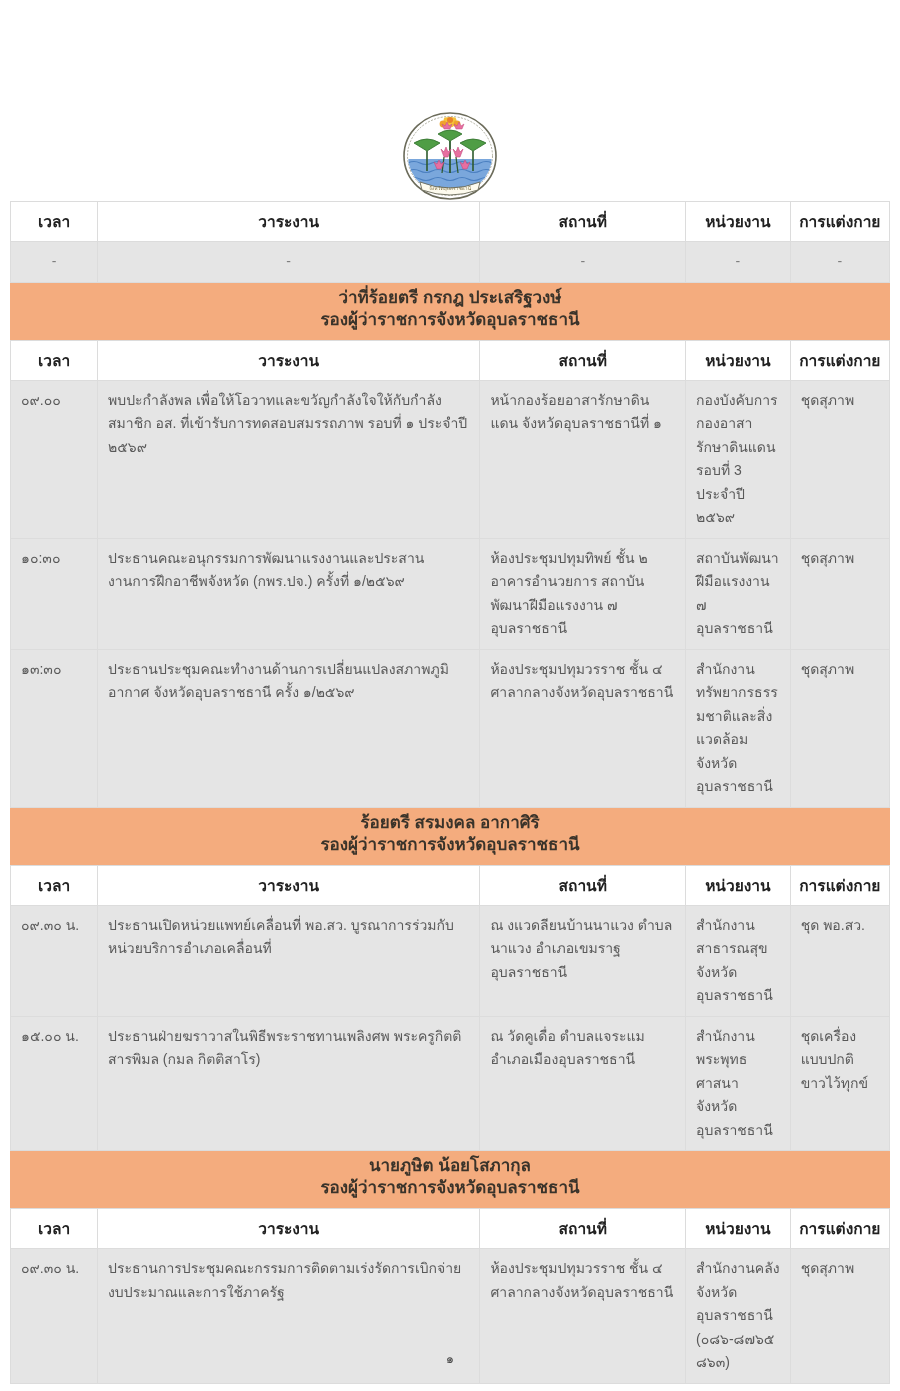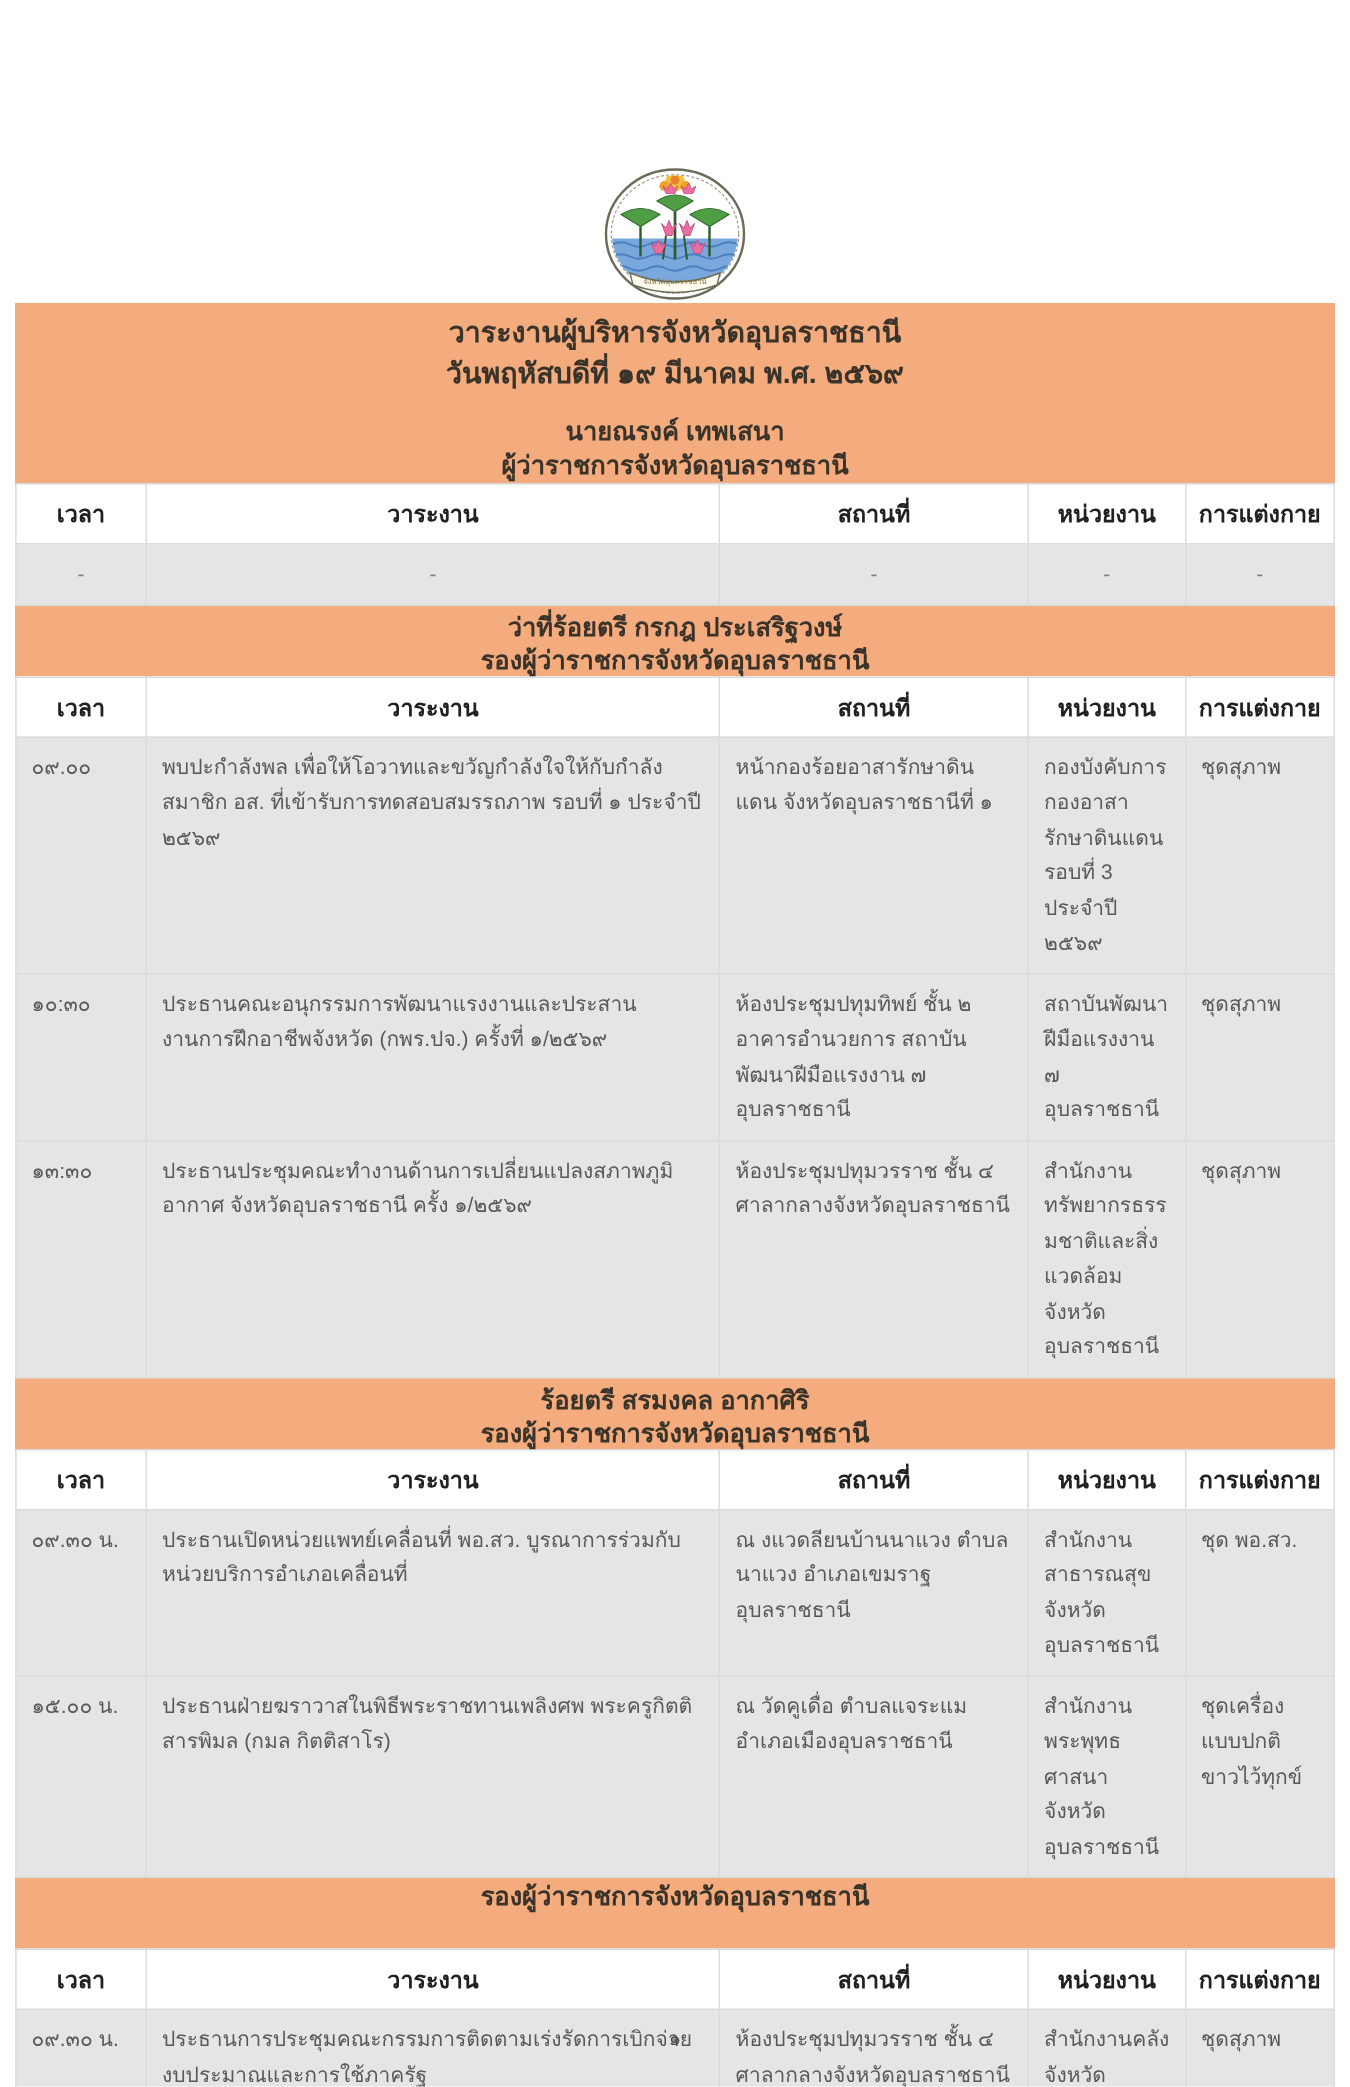--- a/index.html
+++ b/index.html
@@ -13,21 +13,21 @@
   .logo-wrap svg{display:inline-block;}
 
   
   .banner{background:#F4AC7E;text-align:center;color:#3a332a;}
   .banner-main{height:120px;box-sizing:border-box;padding-top:7px;margin-top:1px;}
   .doc-title{font-size:19px;font-weight:bold;line-height:27px;}
   .doc-date{font-size:19px;font-weight:bold;line-height:27px;}
   .official-block{margin-top:13px;}
   .official-name{font-size:17px;font-weight:bold;line-height:23px;}
   .official-position{font-size:17px;font-weight:bold;line-height:23px;}
-  .banner-section{height:47px;box-sizing:border-box;padding-top:2px;}
+  .banner-section{height:57px;box-sizing:border-box;padding-top:2px;}
   .banner-section .official-name{line-height:23px;margin-top:1px;}
   .banner-section .official-position{line-height:22px;text-align:center;}
 
   
   table{width:100%;border-collapse:collapse;table-layout:fixed;background:#e5e5e5;}
   th{
     font-size:15.5px;font-weight:bold;color:#212121;text-align:center;
     border:1px solid #DCDCDC;padding:7px 4px;vertical-align:middle;background:#fff;
   }
   td{
@@ -86,28 +86,20 @@
         </g>
       </g>
 
       <path d="M20 71 Q50 83 80 71 L78 79 Q50 89 22 79 Z" fill="#fdfbee" stroke="#6b6b5a" stroke-width="0.9"></path>
       <text x="50" y="78.5" text-anchor="middle" font-size="5" fill="#7a6a3a">จังหวัดอุบลราชธานี</text>
     </svg>
   </div>
 
   <div class="content">
 
-    <div class="banner banner-main">
-      <div class="doc-title">วาระงานผู้บริหารจังหวัดอุบลราชธานี</div>
-      <div class="doc-date">วันพฤหัสบดีที่ ๑๙ มีนาคม พ.ศ. ๒๕๖๙</div>
-      <div class="official-block">
-        <div class="official-name">นายณรงค์ เทพเสนา</div>
-        <div class="official-position">ผู้ว่าราชการจังหวัดอุบลราชธานี</div>
-      </div>
-    </div>
 
     <table>
       <colgroup>
           <col style="width:9.9%">
           <col style="width:43.5%">
           <col style="width:23.4%">
           <col style="width:11.9%">
           <col style="width:11.3%">
         </colgroup>
       <tbody>
@@ -205,20 +197,21 @@
         <td class="t">๑๕.๐๐ น.</td>
         <td>ประธานฝ่ายฆราวาสในพิธีพระราชทานเพลิงศพ พระครูกิตติสารพิมล (กมล กิตติสาโร)</td>
         <td>ณ วัดคูเดื่อ ตำบลแจระแม อำเภอเมืองอุบลราชธานี</td>
         <td>สำนักงานพระพุทธศาสนาจังหวัดอุบลราชธานี</td>
         <td>ชุดเครื่องแบบปกติขาวไว้ทุกข์</td>
       </tr>
     </tbody>
       </table>
 
     <div class="banner banner-section">
+      <div class="official-name">นายภูษิต  น้อยโสภากุล</div>
       <div class="official-position">รองผู้ว่าราชการจังหวัดอุบลราชธานี</div>
     </div>
 
     <table>
       <colgroup>
           <col style="width:9.9%">
           <col style="width:43.5%">
           <col style="width:23.4%">
           <col style="width:11.9%">
           <col style="width:11.3%">

